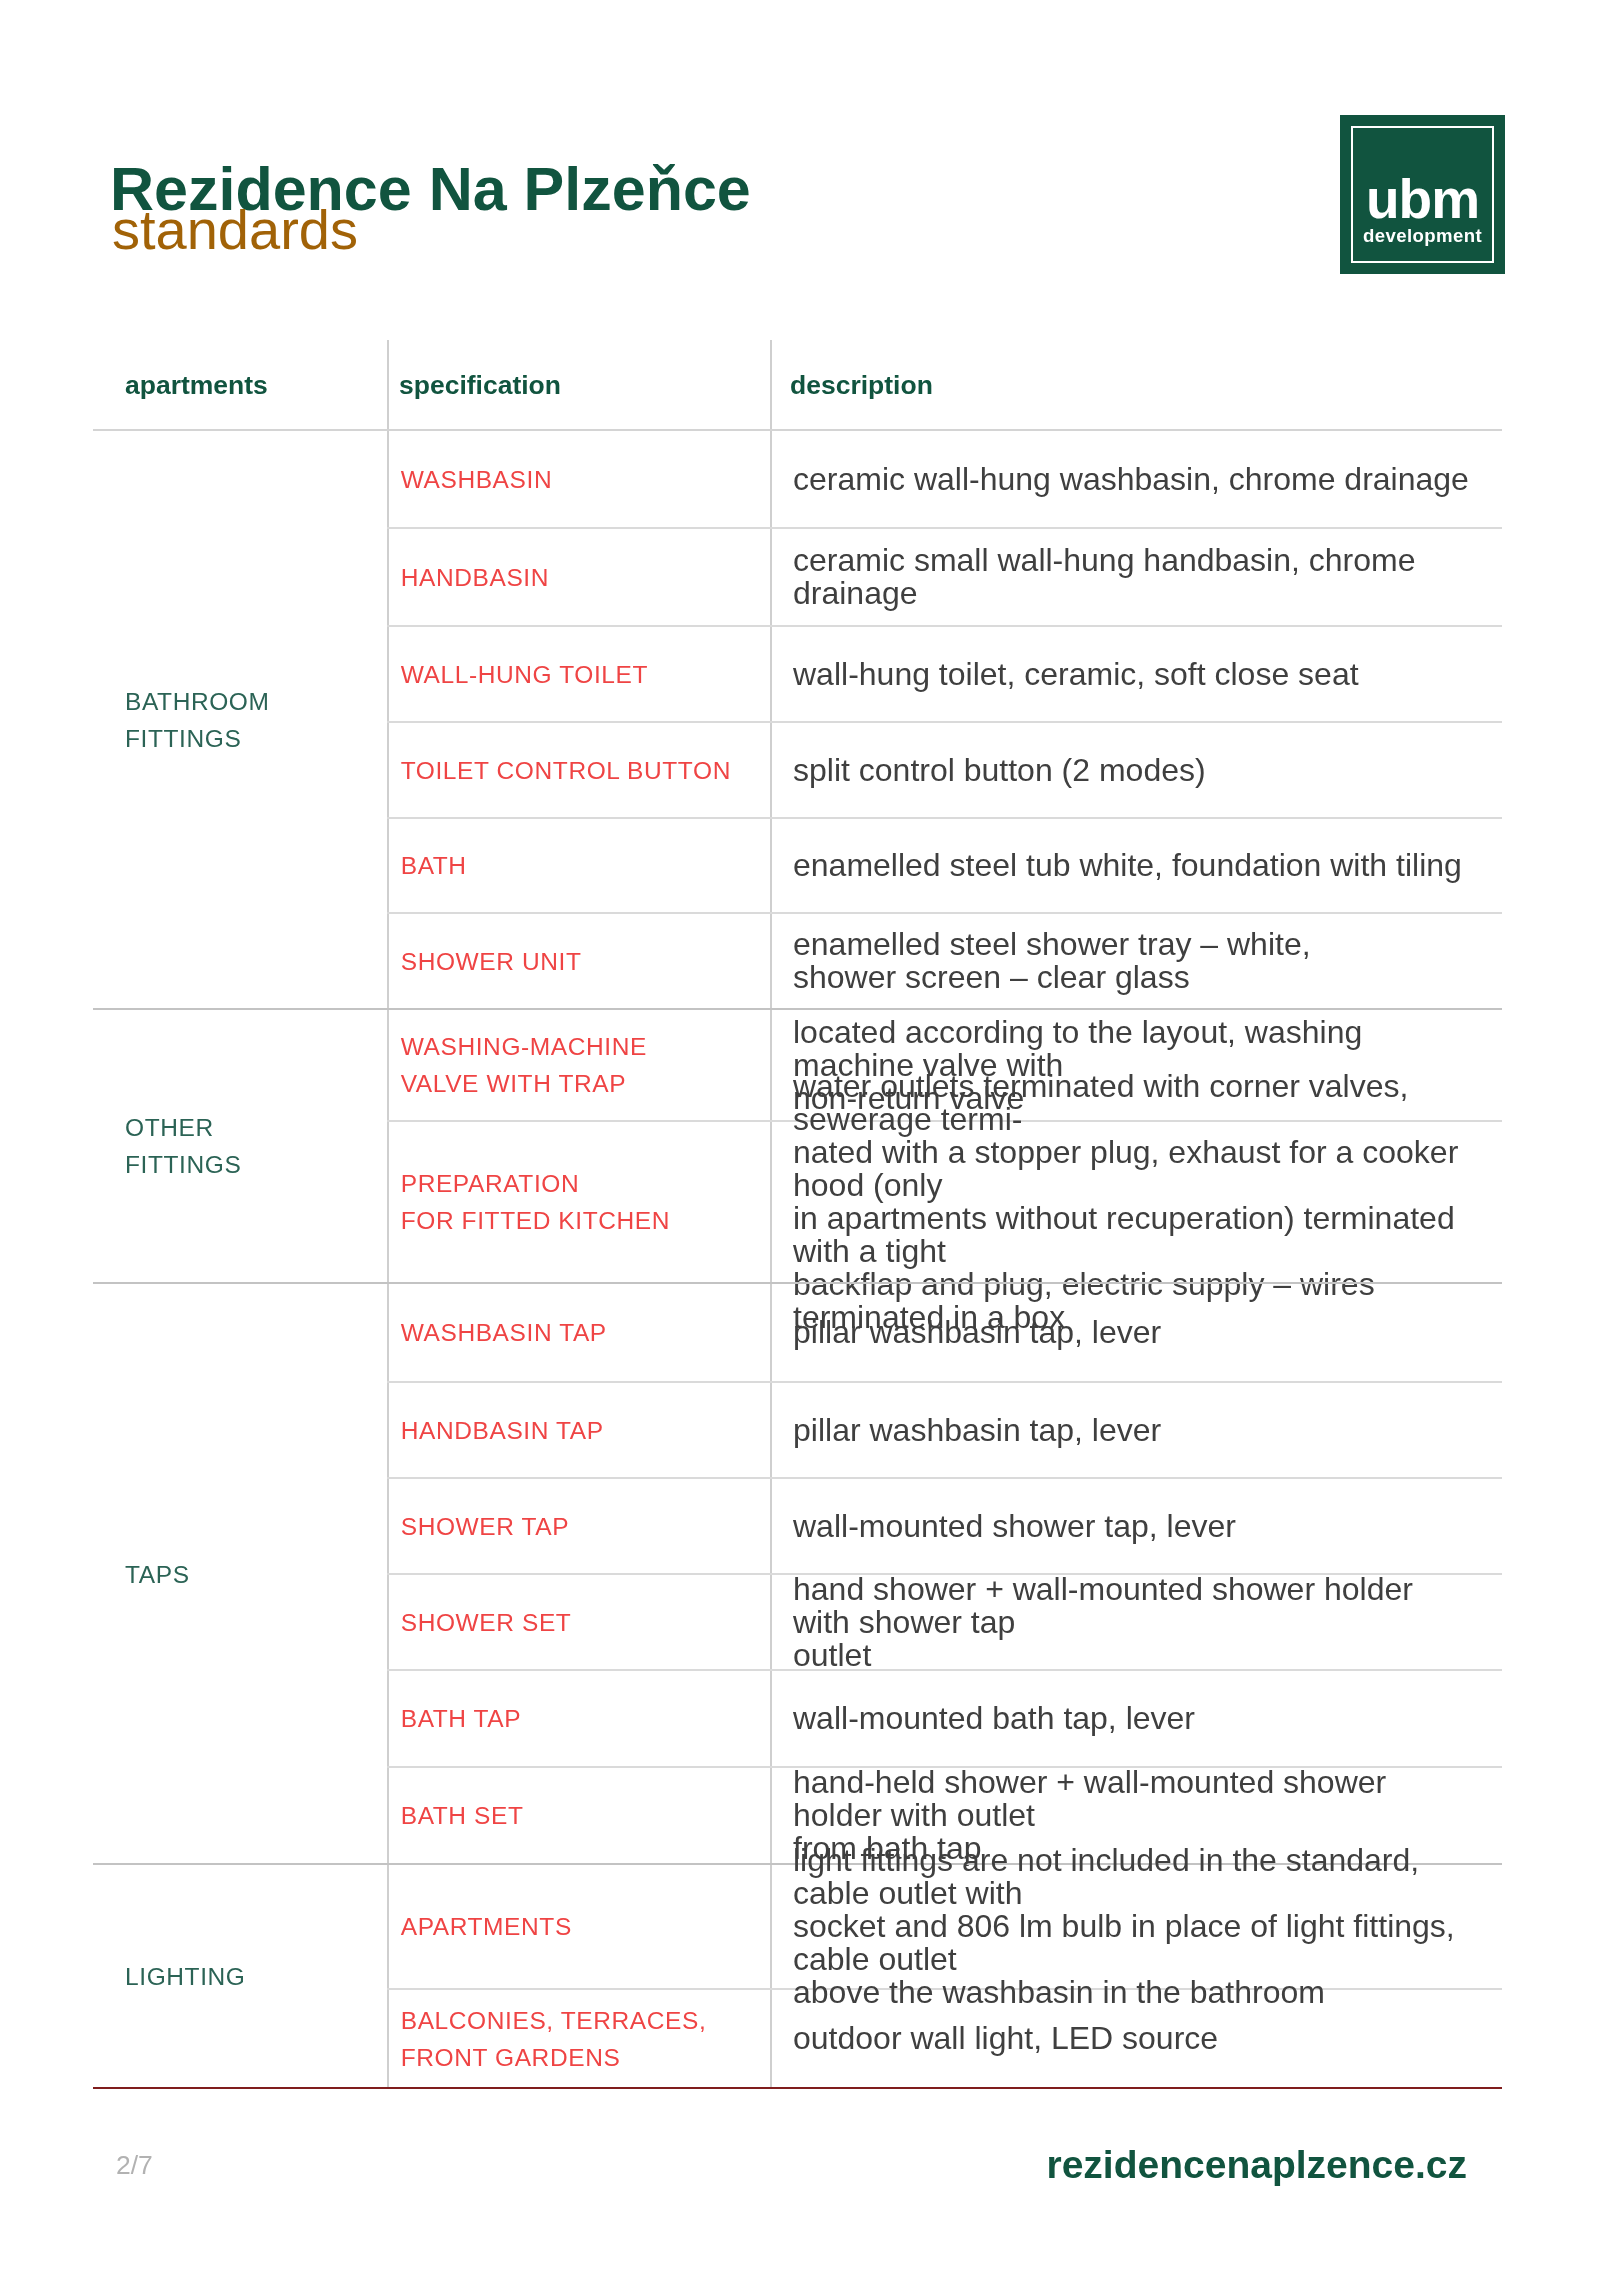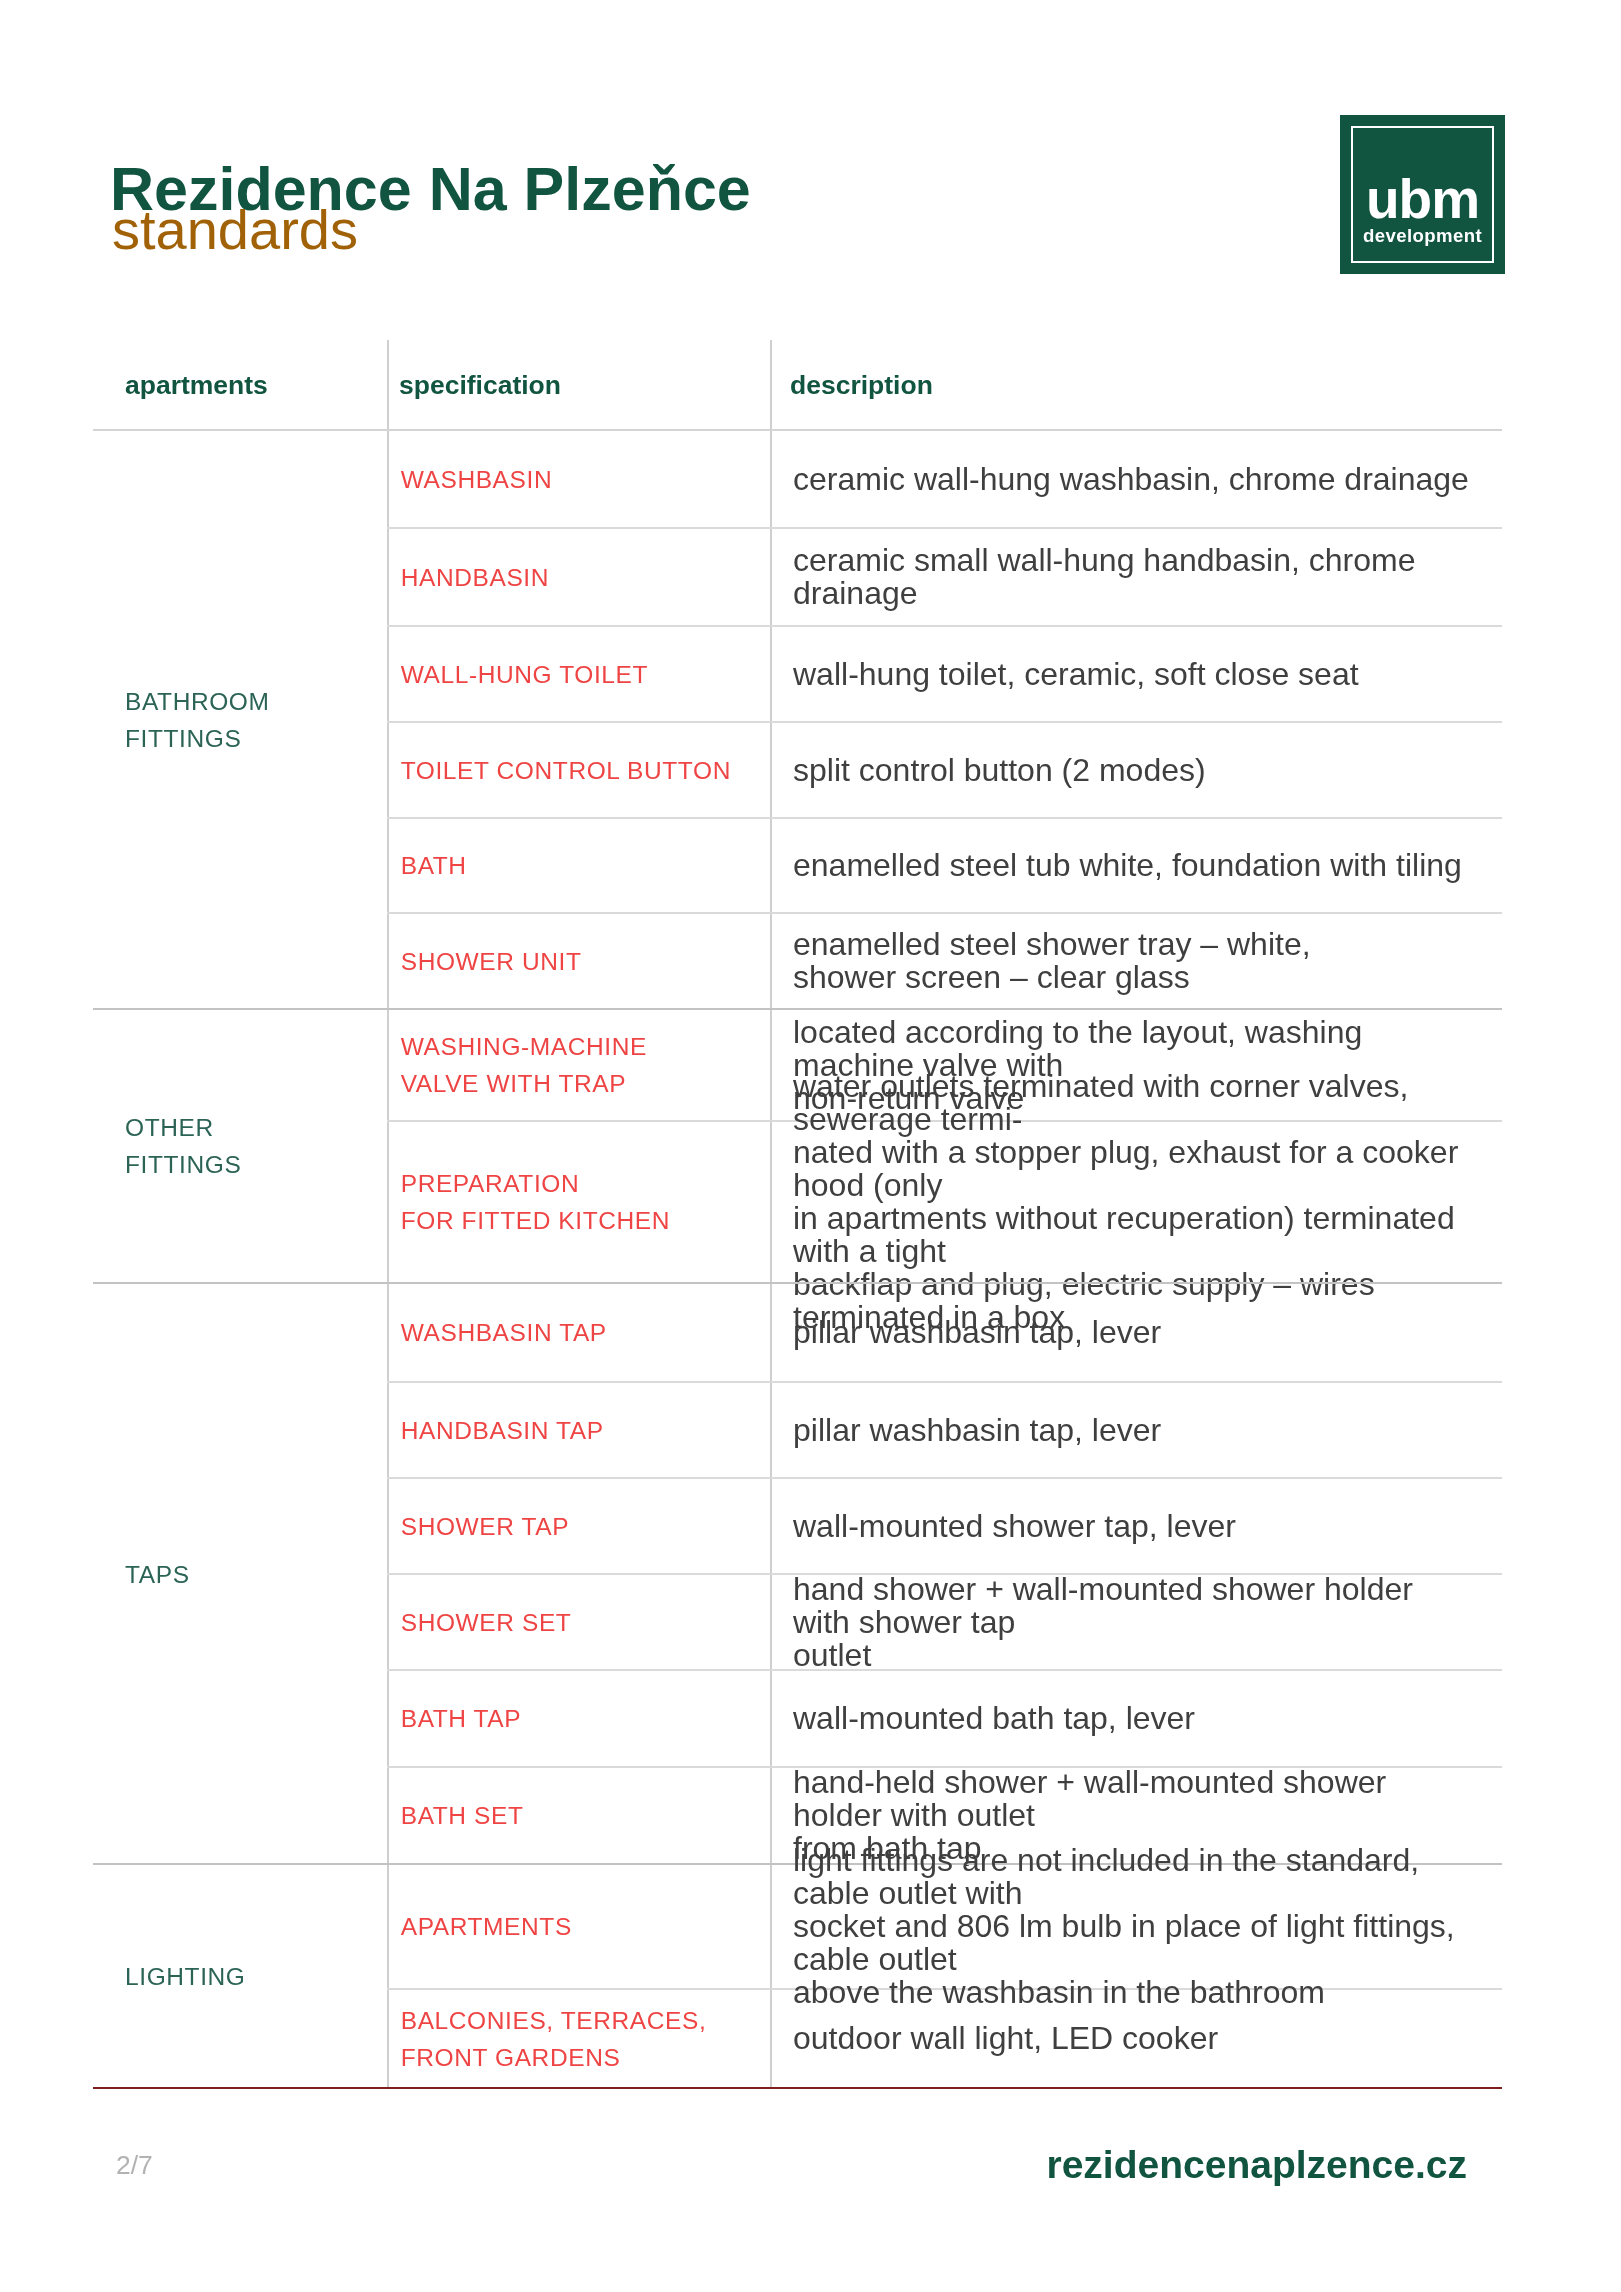--- a/index.html
+++ b/index.html
@@ -210,21 +210,21 @@
       <div class="rows">
         <div class="row" style="height:123px">
           <div class="cell spec">APARTMENTS</div>
           <div class="cell desc">light fittings are not included in the standard, cable outlet with
 socket and 806 lm bulb in place of light fittings, cable outlet
 above the washbasin in the bathroom</div>
         </div>
         <div class="row" style="height:99px">
           <div class="cell spec">BALCONIES, TERRACES,
 FRONT GARDENS</div>
-          <div class="cell desc">outdoor wall light, LED cooker</div>
+          <div class="cell desc">outdoor wall light, LED source</div>
         </div>
       </div>
     </section>
   </div>
 
   <div class="page-number">2/7</div>
   <div class="website">rezidencenaplzence.cz</div>
 
 </div>
 

